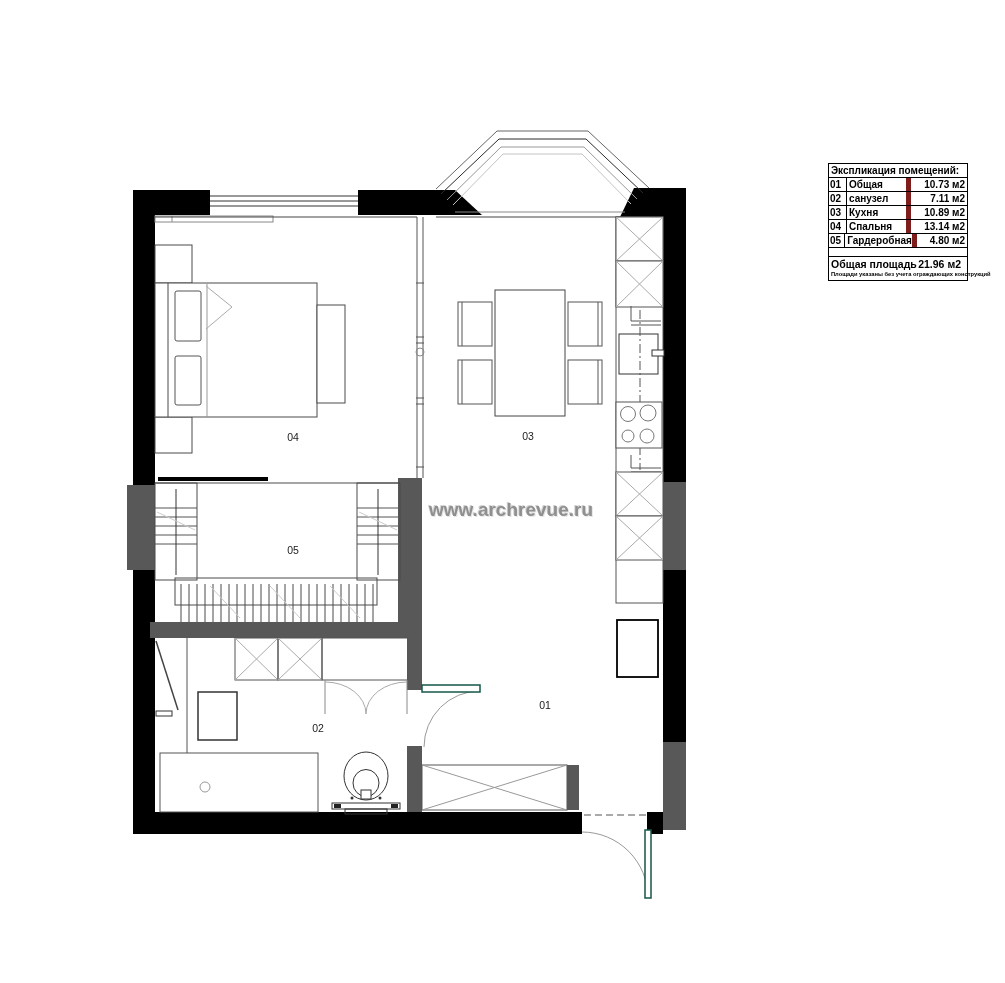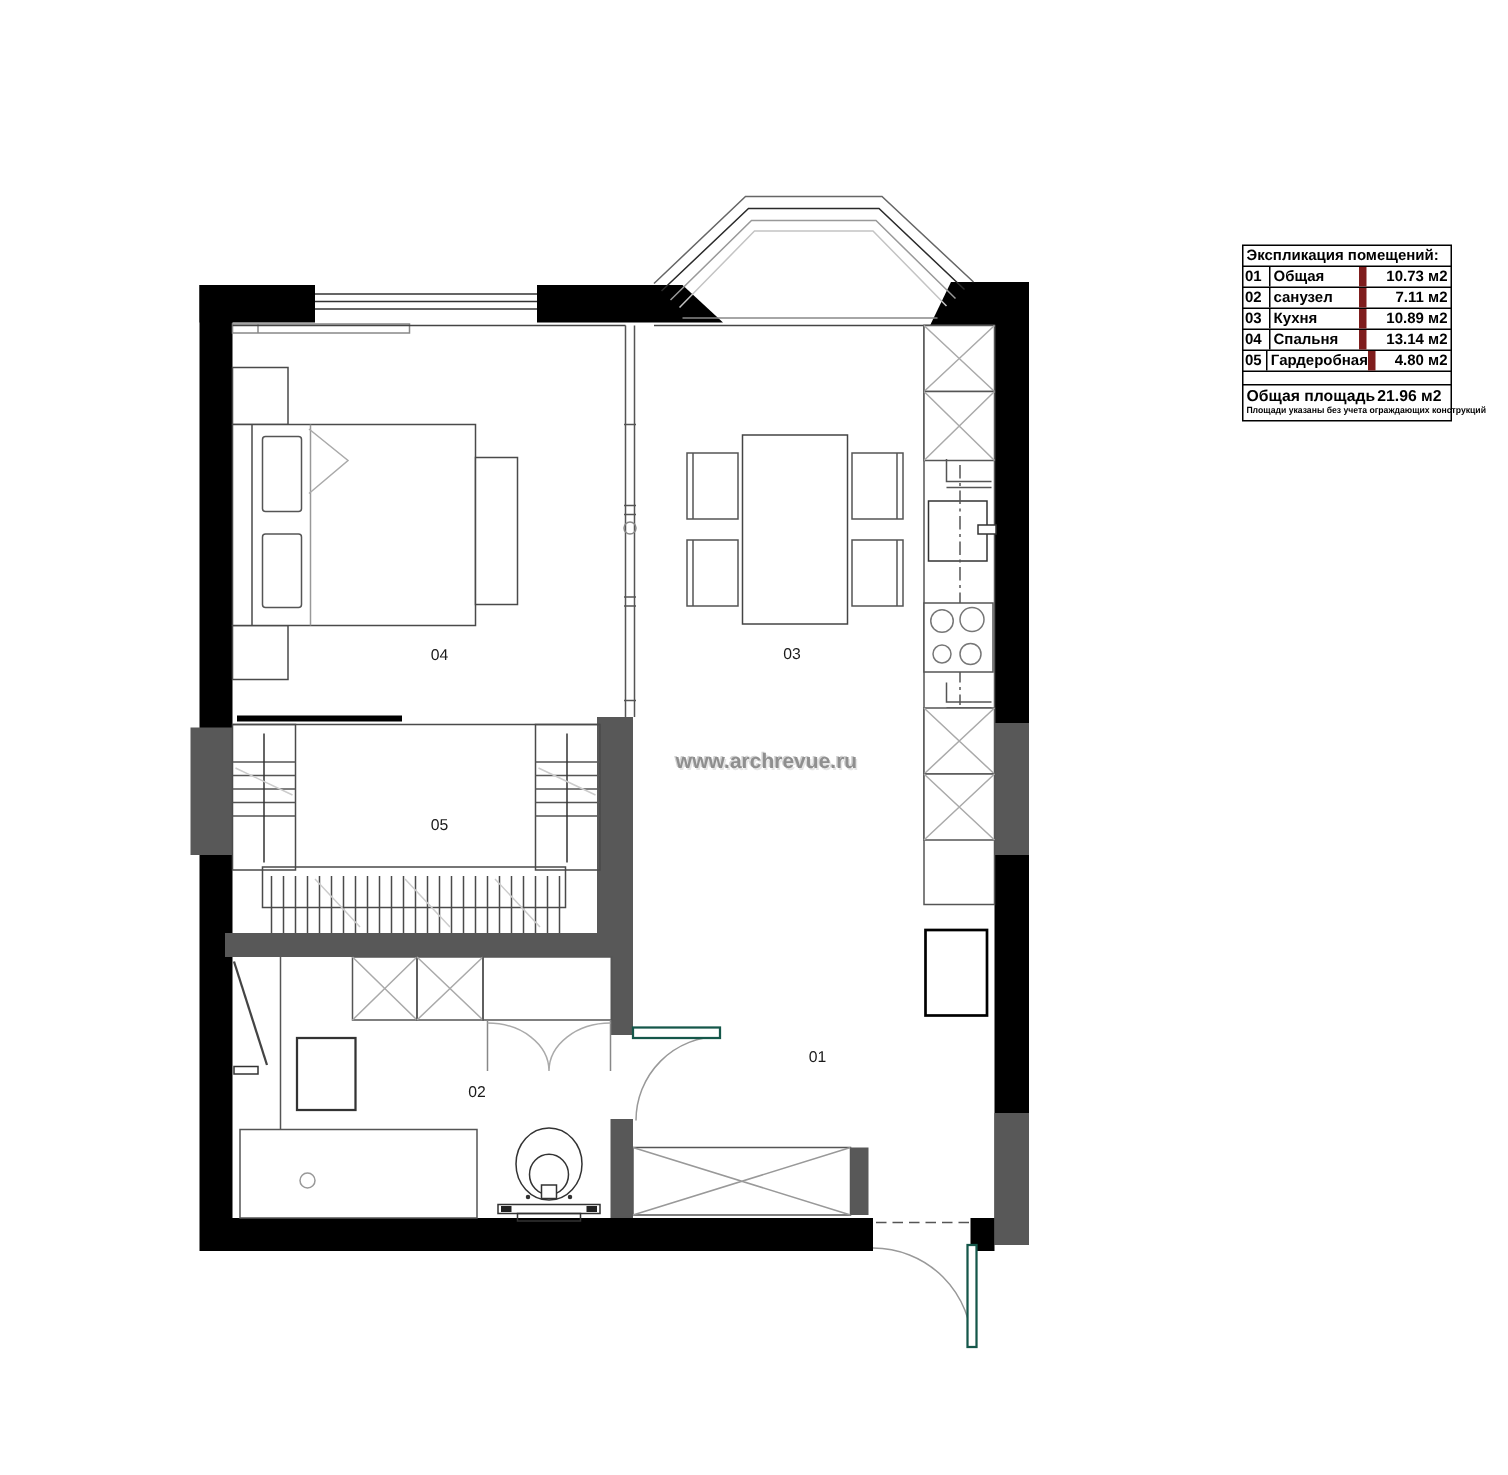--- a/index.html
+++ b/index.html
@@ -22,21 +22,21 @@
   .lg-total-row{display:flex;justify-content:space-between;padding:2px 6px 0 2px;font-size:10.5px;}
   .lg-foot{font-size:6px;line-height:7px;padding:1px 0 2px 2px;white-space:nowrap;
            transform-origin:left top;transform:scaleX(0.96);}
 
   
   .wm{position:absolute;left:483px;top:443px;font-weight:bold;font-size:57px;line-height:1;
       letter-spacing:-3px;}
   .wm-a{color:#a04a4f;}
   .wm-p{color:#c9c9c9;}
   .wm-url{position:absolute;left:511px;top:499px;transform:translateX(-50%);
-          font-size:14px;font-weight:bold;color:#8f8f8f;white-space:nowrap;
+          font-size:19px;font-weight:bold;color:#8f8f8f;white-space:nowrap;
           text-shadow:1px 1px 0 #e6e6e6,-1px -1px 0 #d2d2d2;}
 
   
   .rlabel{position:absolute;transform:translate(-50%,-50%);font-size:10.5px;color:#1a1a1a;}
 </style>
 </head>
 <body>
 
 <div class="stage">
 

